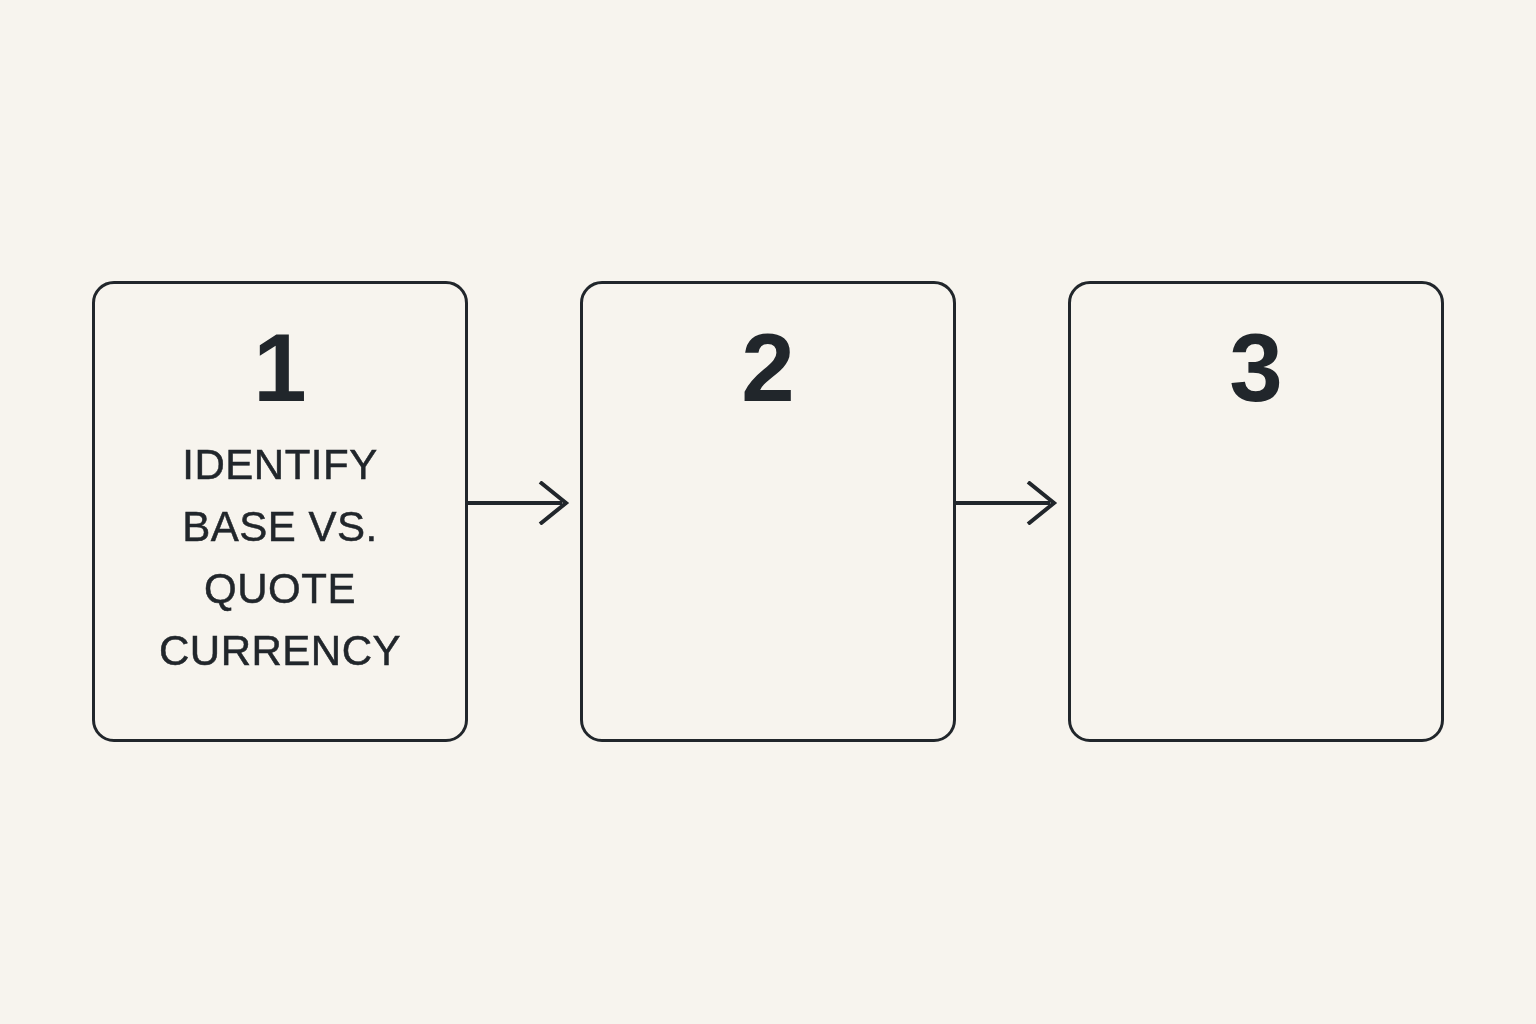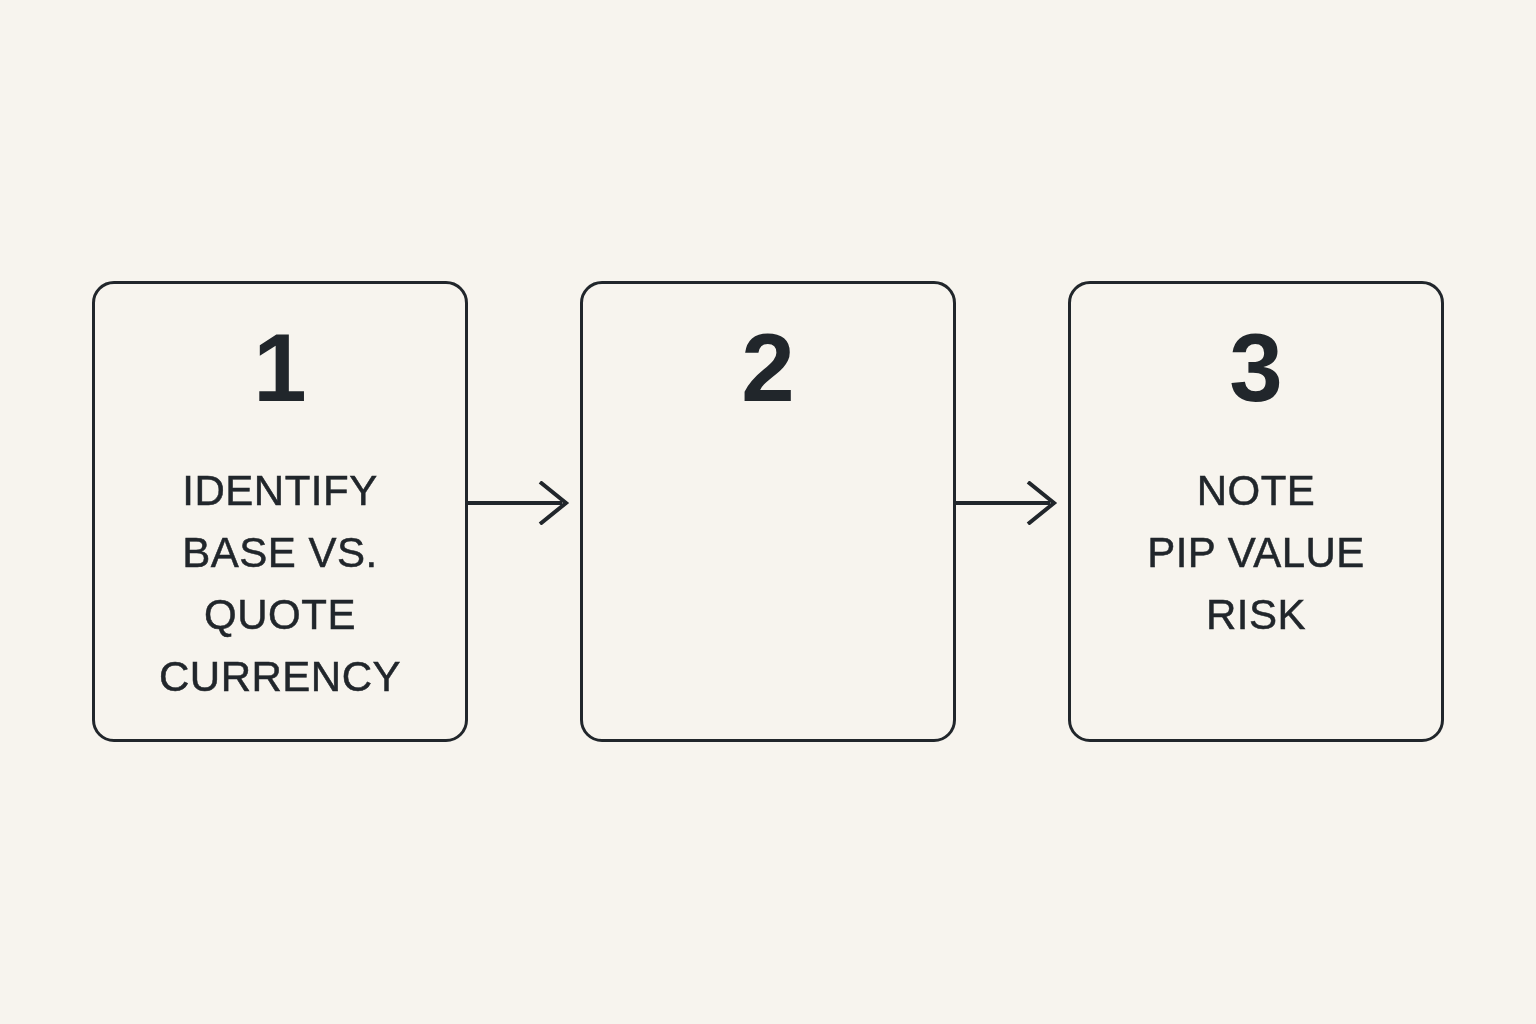--- a/index.html
+++ b/index.html
@@ -38,21 +38,21 @@
   .step-card.pos-2 { left: 580px; }
   .step-card.pos-3 { left: 1068px; }
   .step-number {
     margin-top: 36px;
     font-size: 96px;
     line-height: 96px;
     font-weight: 700;
     color: var(--text);
   }
   .step-label {
-    margin-top: 44px;
+    margin-top: 18px;
     font-size: 42px;
     line-height: 62px;
     font-weight: 500;
     letter-spacing: 0.5px;
     color: var(--text);
     -webkit-text-stroke: 0.5px currentColor;
     white-space: pre-line;
   }
   .flow-arrow {
     position: absolute;
@@ -96,18 +96,15 @@
 
   <div class="flow-arrow pos-2">
     <svg viewBox="0 0 112 44" aria-hidden="true">
       <line x1="0" y1="22" x2="94" y2="22"></line>
       <polyline points="72,1 98,22 72,43"></polyline>
     </svg>
   </div>
 
   <div class="step-card pos-3">
     <div class="step-number">3</div>
-    <div class="step-label">NOTE
-PIP VALUE
-RISK</div>
   </div>
 
 </div>
 
 </body></html>

